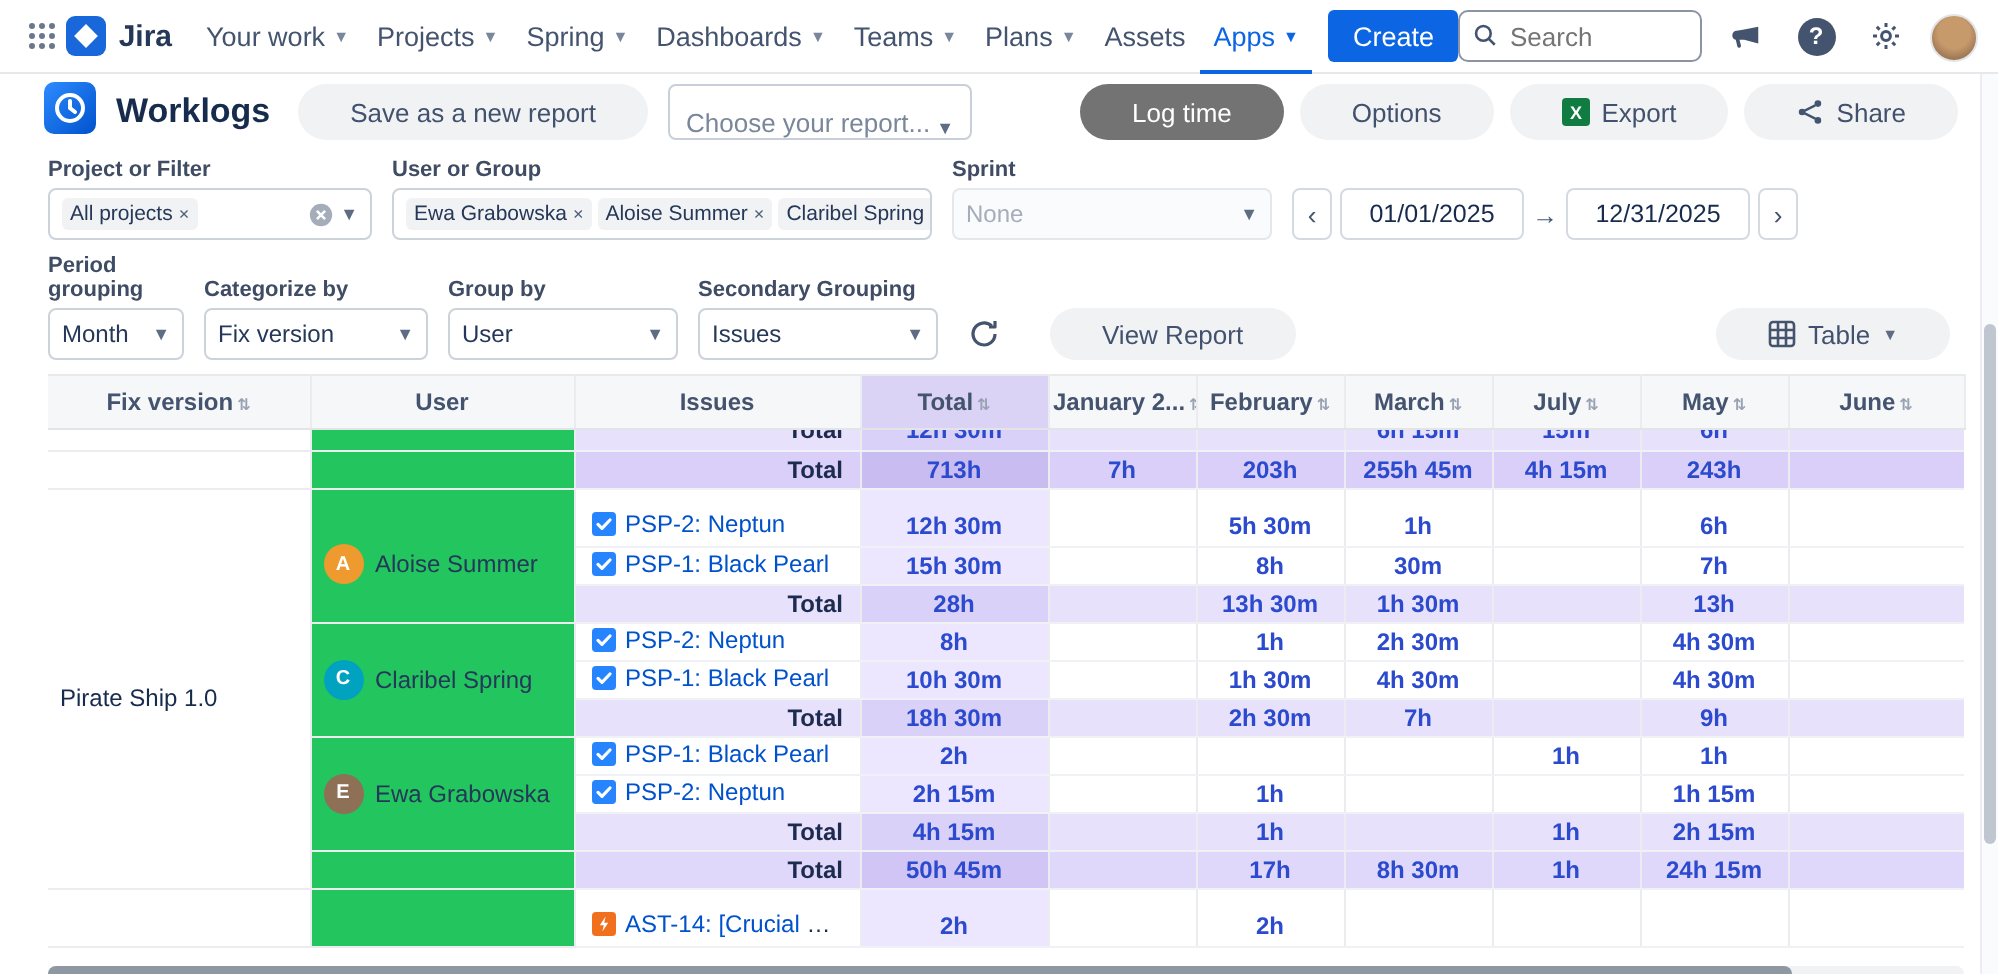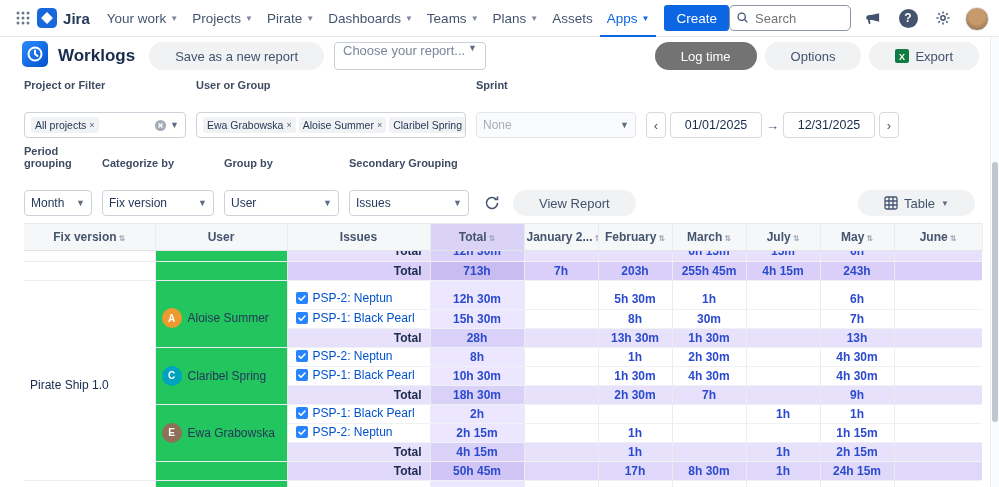--- a/index.html
+++ b/index.html
@@ -22,41 +22,41 @@
 .search-wrap svg{position:absolute;left:7px;top:6px;}
 .search-input{width:122px;height:26px;border:1px solid #8A94A6;border-radius:5px;padding:0 6px 0 25px;font-size:13px;color:#44546F;font-family:inherit;outline:none;background:#fff;}
 .helpcircle{width:19px;height:19px;border-radius:50%;background:#44546E;color:#fff;font-size:12px;font-weight:700;display:flex;align-items:center;justify-content:center;}
 .avatar-top{width:24px;height:24px;border-radius:50%;background:radial-gradient(circle at 50% 38%,#C79A6B 0 45%,#7A5B43 100%);border:1px solid #E2E4E8;}
 
 
 .appheader{display:flex;align-items:center;height:38px;padding:0 20px 0 22px;gap:10px;}
 .page-title{font-size:17px;font-weight:700;color:#172B4D;margin-right:4px;}
 .btn{display:inline-flex;align-items:center;gap:6px;border:none;border-radius:14px;font-size:13px;font-weight:500;padding:0 26px;height:28px;background:#F1F2F4;color:#42526E;cursor:pointer;font-family:inherit;white-space:nowrap;}
 .btn.primary{background:#737373;color:#fff;}
-.report-select{display:flex;align-items:flex-start;width:152px;height:28px;border:1px solid #C9CFD8;border-radius:4px;padding:0 8px;font-size:13px;color:#7A869A;cursor:pointer;}
+.report-select{display:flex;align-items:flex-end;width:152px;height:28px;border:1px solid #C9CFD8;border-radius:4px;padding:0 8px;font-size:13px;color:#7A869A;cursor:pointer;}
 .report-select .chev{margin-left:auto;font-size:9px;color:#5E6C84;}
 .header-right{margin-left:auto;display:flex;align-items:center;gap:8px;}
 
 
 .filters{padding:4px 24px 0 24px;}
 .frow{display:flex;align-items:flex-end;gap:10px;margin-bottom:7px;}
-.fgroup{display:flex;flex-direction:column;gap:21px;}
+.fgroup{display:flex;flex-direction:column;gap:3px;}
 .flabel{font-size:11px;font-weight:700;color:#3F4C63;}
 .selbox{display:flex;align-items:center;gap:3px;border:1px solid #CCD2DA;border-radius:4px;background:#fff;height:26px;padding:0 6px;font-size:12px;color:#253858;overflow:hidden;cursor:pointer;}
 .selbox .grow{flex:1;}
 .selbox .chev{font-size:9px;color:#5E6C84;flex:none;}
 .selbox.disabled{background:#FAFBFC;border-color:#E4E7EB;color:#A5ADBA;cursor:default;}
 .chip{display:inline-flex;align-items:center;gap:3px;background:#F1F2F4;border-radius:3px;padding:2px 4px;font-size:10.5px;white-space:nowrap;color:#253858;flex:none;}
 .chip .x{font-size:9px;color:#505F79;cursor:pointer;}
 .clear{display:flex;flex:none;}
 .dategroup{display:flex;align-items:center;gap:4px;}
 .navbtn{width:20px;height:26px;border:1px solid #D5DAE1;border-radius:4px;background:#fff;color:#44546F;font-size:13px;display:flex;align-items:center;justify-content:center;cursor:pointer;font-family:inherit;}
 .dateinput{width:92px;height:26px;border:1px solid #D5DAE1;border-radius:4px;display:flex;align-items:center;justify-content:center;font-size:12.5px;color:#172B4D;cursor:text;background:#fff;}
 .arrow{font-size:13px;color:#44546F;}
-.inline-end{display:flex;align-items:center;gap:8px;height:26px;}
+.inline-end{display:flex;align-items:center;gap:20px;height:26px;}
 .refresh-btn{width:26px;height:26px;display:flex;align-items:center;justify-content:center;cursor:pointer;border:none;background:transparent;}
 .table-toggle{margin-left:auto;}
 
 
 .tablearea{margin:6px 0 0 24px;width:958px;position:relative;}
 table{border-collapse:collapse;table-layout:fixed;width:958px;}
 th,td{border-right:1px solid #EBECF0;font-size:12px;white-space:nowrap;overflow:hidden;}
 th{background:#F6F7F9;border-top:1px solid #E7E9EC;border-bottom:1px solid #E2E4E8;height:27px;font-weight:700;color:#44546F;text-align:center;padding:0 2px;}
 th.hl{background:#DBD3F6;}
 .sorticon{font-size:8px;color:#99A2B3;margin-left:2px;}
@@ -114,21 +114,21 @@
   <div class="nav-items">
     <div class="nav-item">
         <span>Your work</span>
         <span class="chev">▼</span>
       </div>
     <div class="nav-item">
         <span>Projects</span>
         <span class="chev">▼</span>
       </div>
     <div class="nav-item">
-        <span>Pirate</span>
+        <span>Spring</span>
         <span class="chev">▼</span>
       </div>
     <div class="nav-item">
         <span>Dashboards</span>
         <span class="chev">▼</span>
       </div>
     <div class="nav-item">
         <span>Teams</span>
         <span class="chev">▼</span>
       </div>
@@ -193,20 +193,29 @@
   </div>
   <div class="header-right">
     <button class="btn primary">Log time</button>
     <button class="btn">Options</button>
     <button class="btn">
       <svg width="14" height="14" viewBox="0 0 14 14">
           <rect width="14" height="14" rx="2" fill="#107C41"></rect>
           <text x="7" y="10.5" text-anchor="middle" font-size="9" font-weight="bold" fill="#fff" font-family="Liberation Sans,sans-serif">X</text>
         </svg>
       <span>Export</span>
+    </button>
+    <button class="btn">
+      <svg width="14" height="14" viewBox="0 0 16 16" fill="#44546F">
+          <circle cx="12.5" cy="3.2" r="1.9"></circle>
+          <circle cx="3.5" cy="8" r="1.9"></circle>
+          <circle cx="12.5" cy="12.8" r="1.9"></circle>
+          <path d="M5 7.2l6-3M5 8.8l6 3" stroke="#44546F" stroke-width="1.4"></path>
+        </svg>
+      <span>Share</span>
     </button>
   </div>
 </div>
 
 <div class="filters">
   <div class="frow">
     <div class="fgroup" style="width:162px">
       <div class="flabel">Project or Filter</div>
       <div class="selbox">
         <span class="chip">

